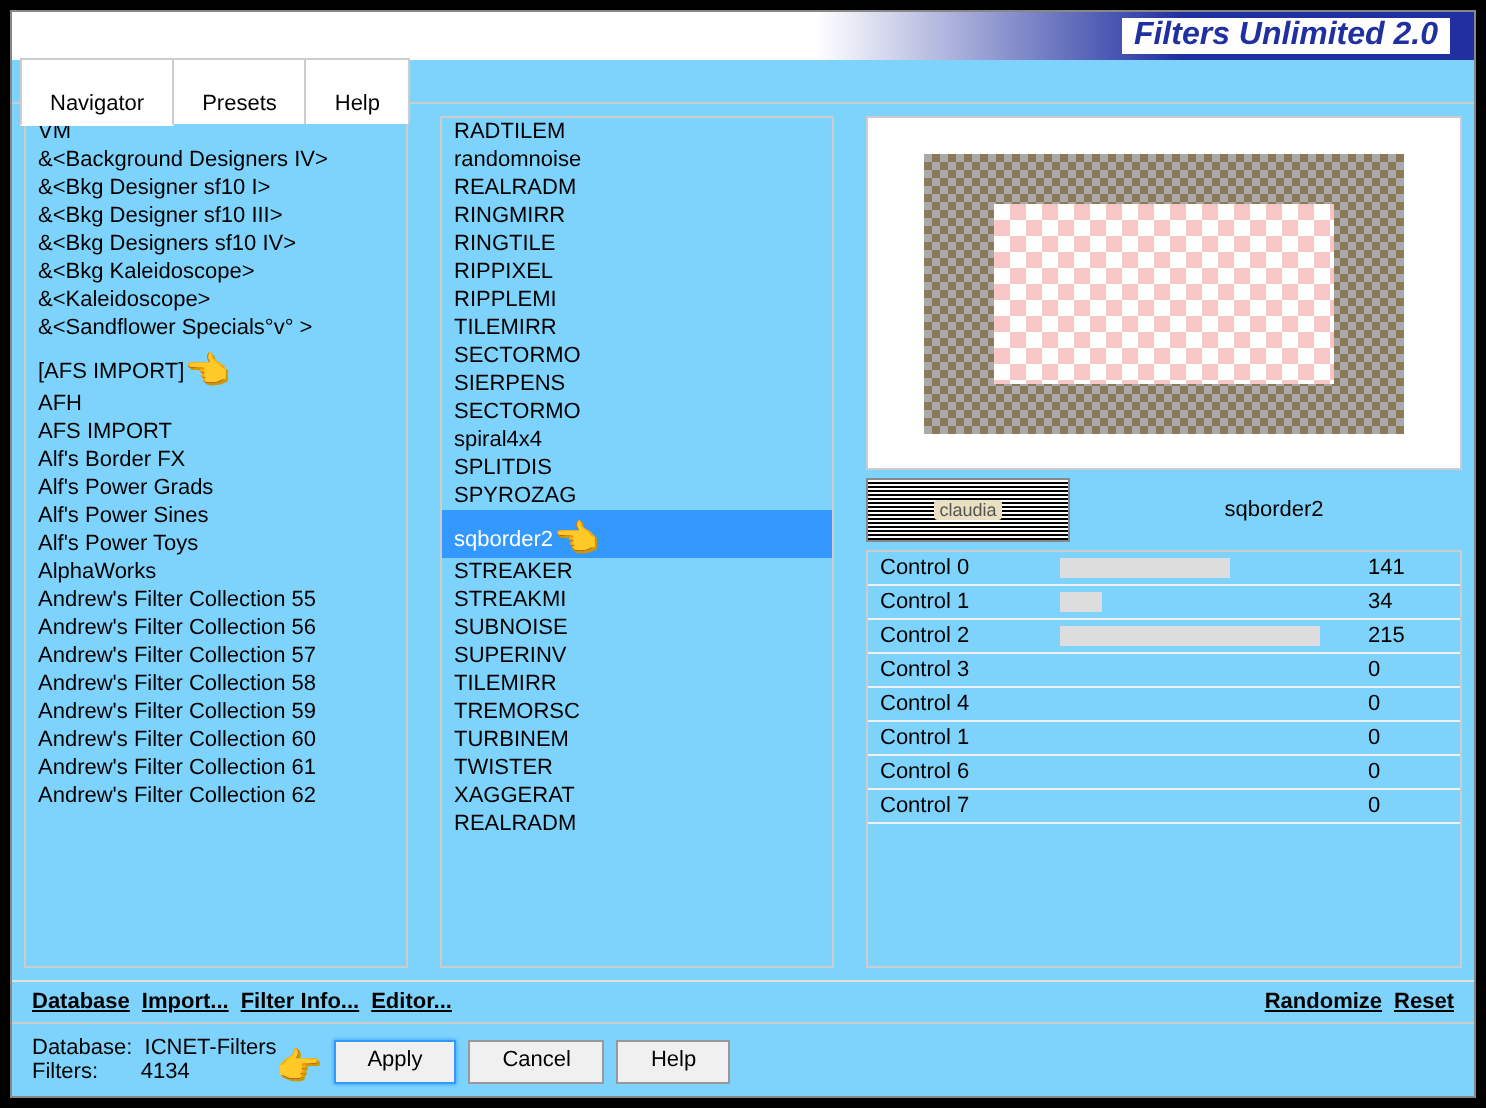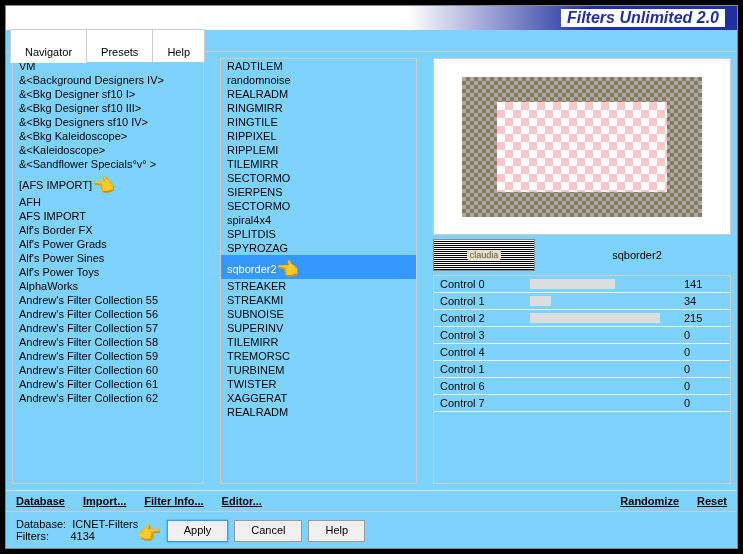--- a/index.html
+++ b/index.html
@@ -23,21 +23,21 @@
 .info-row{display:flex;align-items:center;height:32px;gap:8px}
 .thumb{width:100px;height:30px;background:repeating-linear-gradient(0deg,#000 0 1px,#fff 1px 2px);border:1px solid #888;position:relative;display:flex;align-items:center;justify-content:center}
 .thumb::after{content:"claudia";color:#555;font-size:9px;background:#e8e0c0;padding:0 3px;border-radius:2px}
 .info-name{flex:1;text-align:center}
 .ctrls{flex:1;border:1px solid #ccc;overflow-y:auto}
 .ctrl{display:flex;align-items:center;padding:2px 6px;border-bottom:1px solid #f0f0f0}
 .ctrl .nm{flex:0 0 90px}
 .ctrl .bar{flex:1;height:10px;position:relative}
 .ctrl .fill{height:100%;background:#ddd;position:absolute;left:0;top:0}
 .ctrl .val{flex:0 0 40px;text-align:left}
-.btn-row{display:flex;padding:4px 10px;gap:18px;align-items:center;border-top:1px solid #e0e0e0}
+.btn-row{display:flex;padding:4px 10px;gap:6px;align-items:center;border-top:1px solid #e0e0e0}
 .btn-row .sp{flex:1}
 .link{text-decoration:underline;font-weight:700;cursor:default}
 .status{border-top:1px solid #ccc;padding:6px 10px;display:flex;justify-content:flex-start;align-items:flex-end}
 .btns{display:flex;gap:6px}
 .btn{border:1px solid #999;background:#f0f0f0;padding:3px 16px;cursor:default}
 .btn.def{border:1px solid #3399ff;box-shadow:0 0 2px #3399ff}
 .hand{display:inline-block;font-size:18px;transform:translateY(2px);filter:drop-shadow(1px 1px 0 #c90)}
 
 .list::-webkit-scrollbar,.ctrls::-webkit-scrollbar{width:16px}
 .list::-webkit-scrollbar-thumb,.ctrls::-webkit-scrollbar-thumb{background:#ccc;border:1px solid #999}

